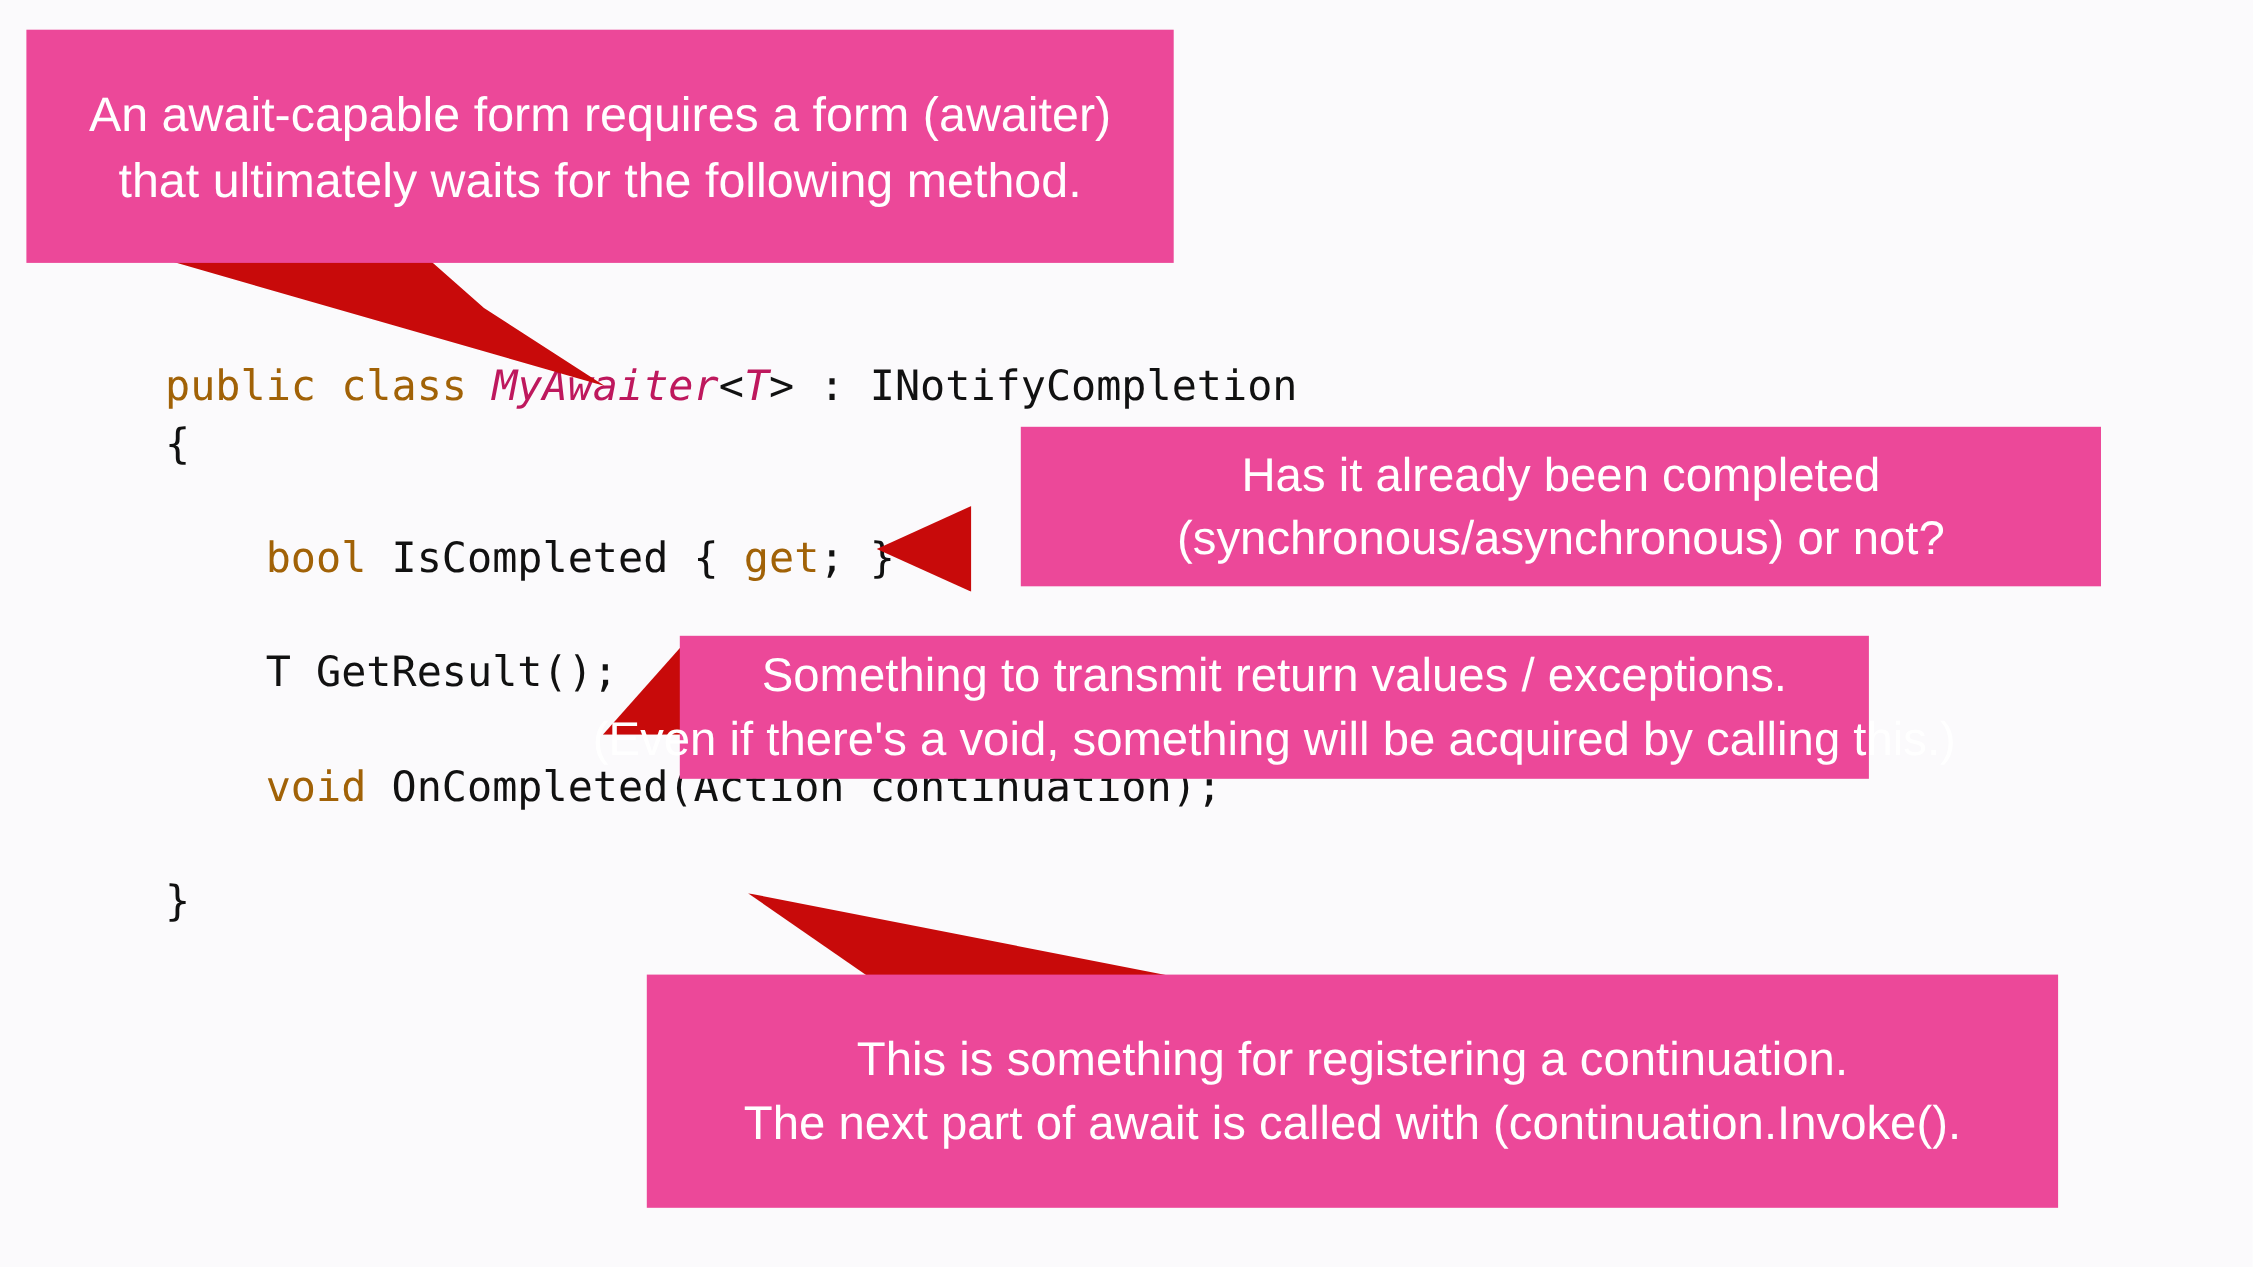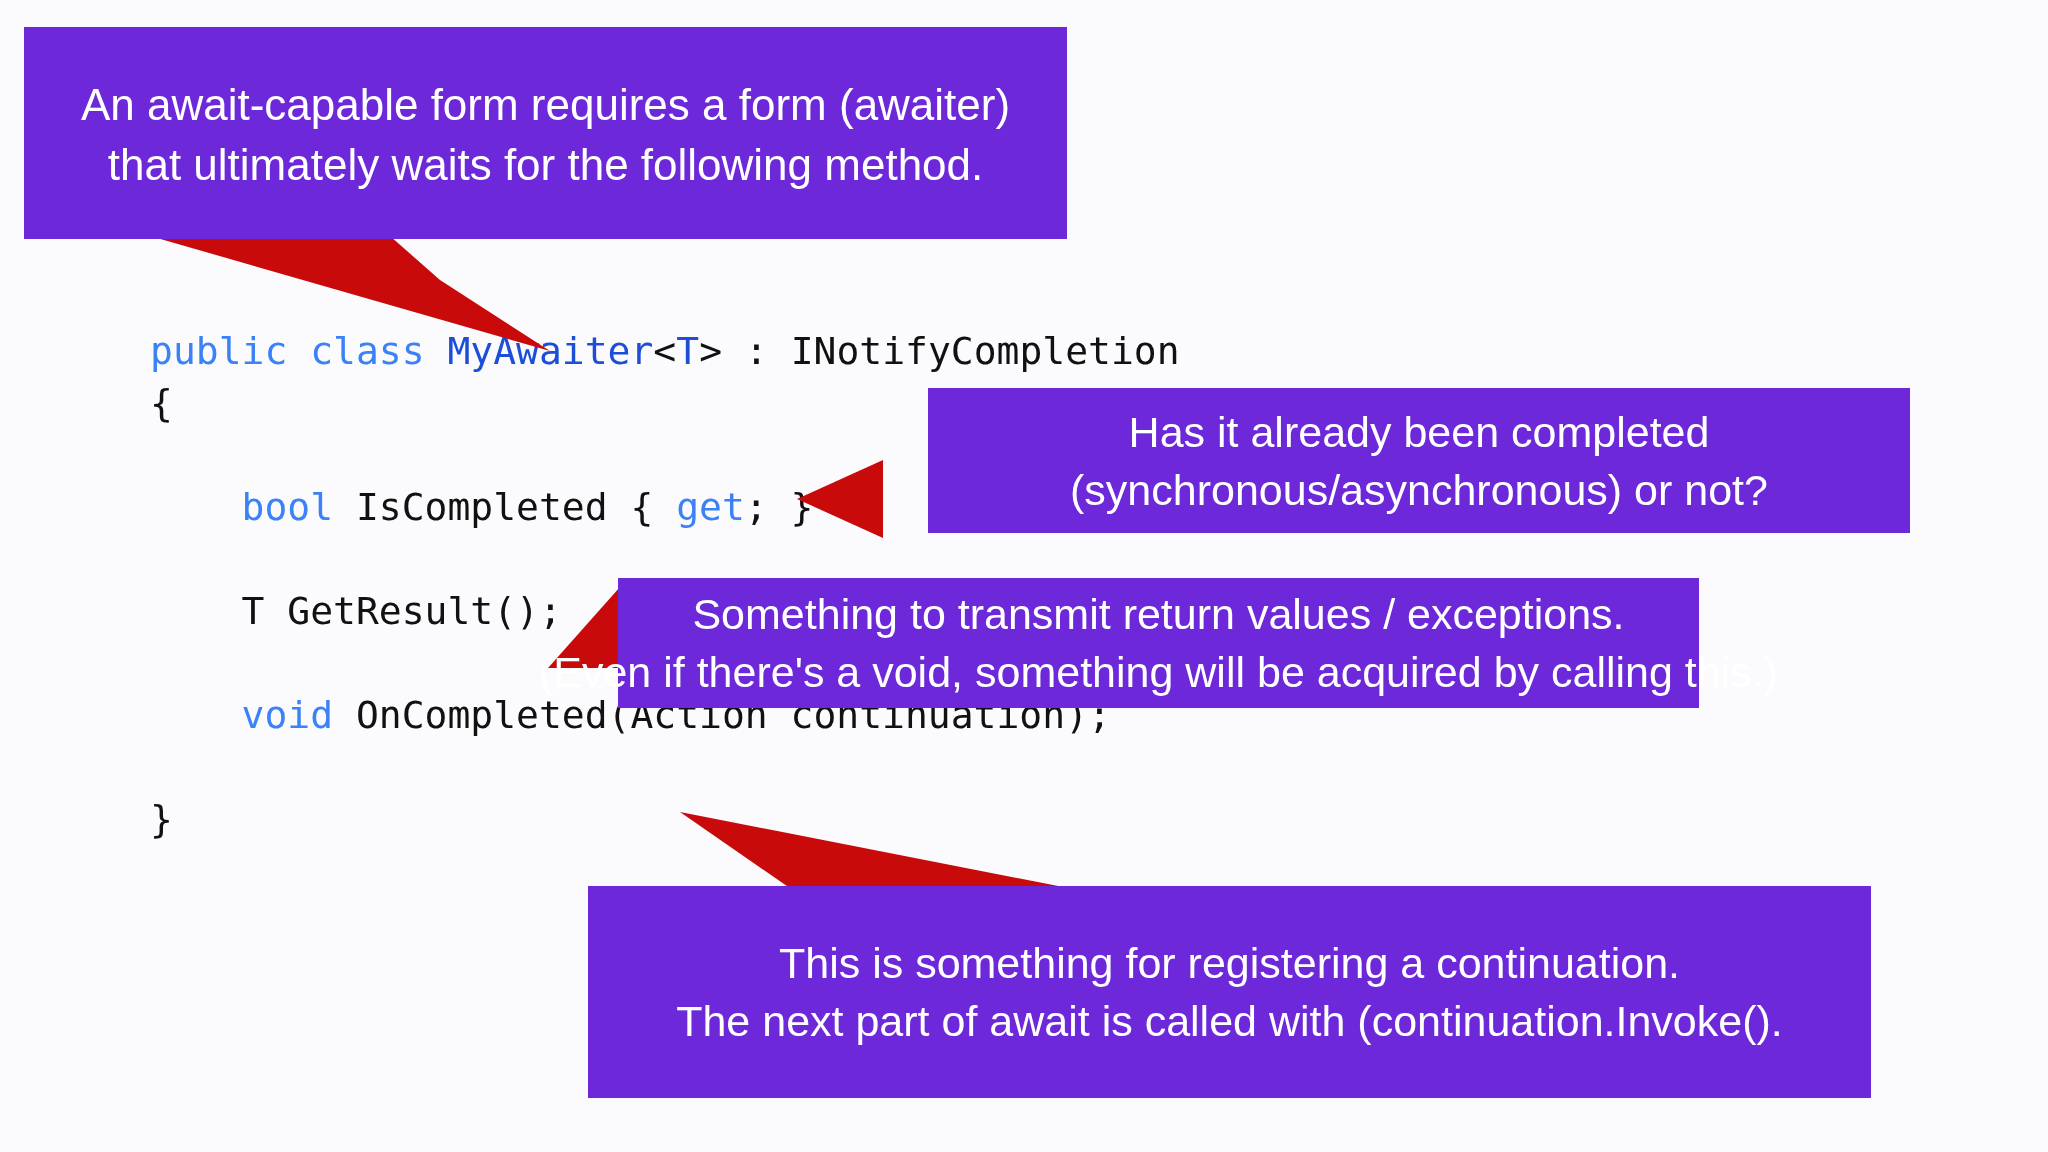--- a/index.html
+++ b/index.html
@@ -25,28 +25,28 @@
     font-family: "DejaVu Sans Mono", monospace;
     font-size: 38px;
     line-height: 52px;
     color: #111111;
     white-space: pre;
     letter-spacing: 0px;
     z-index: 2;
   }
   .code-line { white-space: pre; height: 52px; }
   .code-line.blank { height: 52px; }
-  .kw   { color: #3b82f6; }
-  .type { color: #1d4ed8; }
+  .kw   { color: #a16207; }
+  .type { color: #be185d; font-style: italic; }
   .pl   { color: #111111; }
 
   
   .callout {
     position: absolute;
-    background: #6d28d9;
+    background: #ec4899;
     color: #ffffff;
     z-index: 5;
     box-sizing: border-box;
     display: flex;
     flex-direction: column;
     justify-content: center;
     align-items: center;
   }
   .callout .line {
     display: block;

